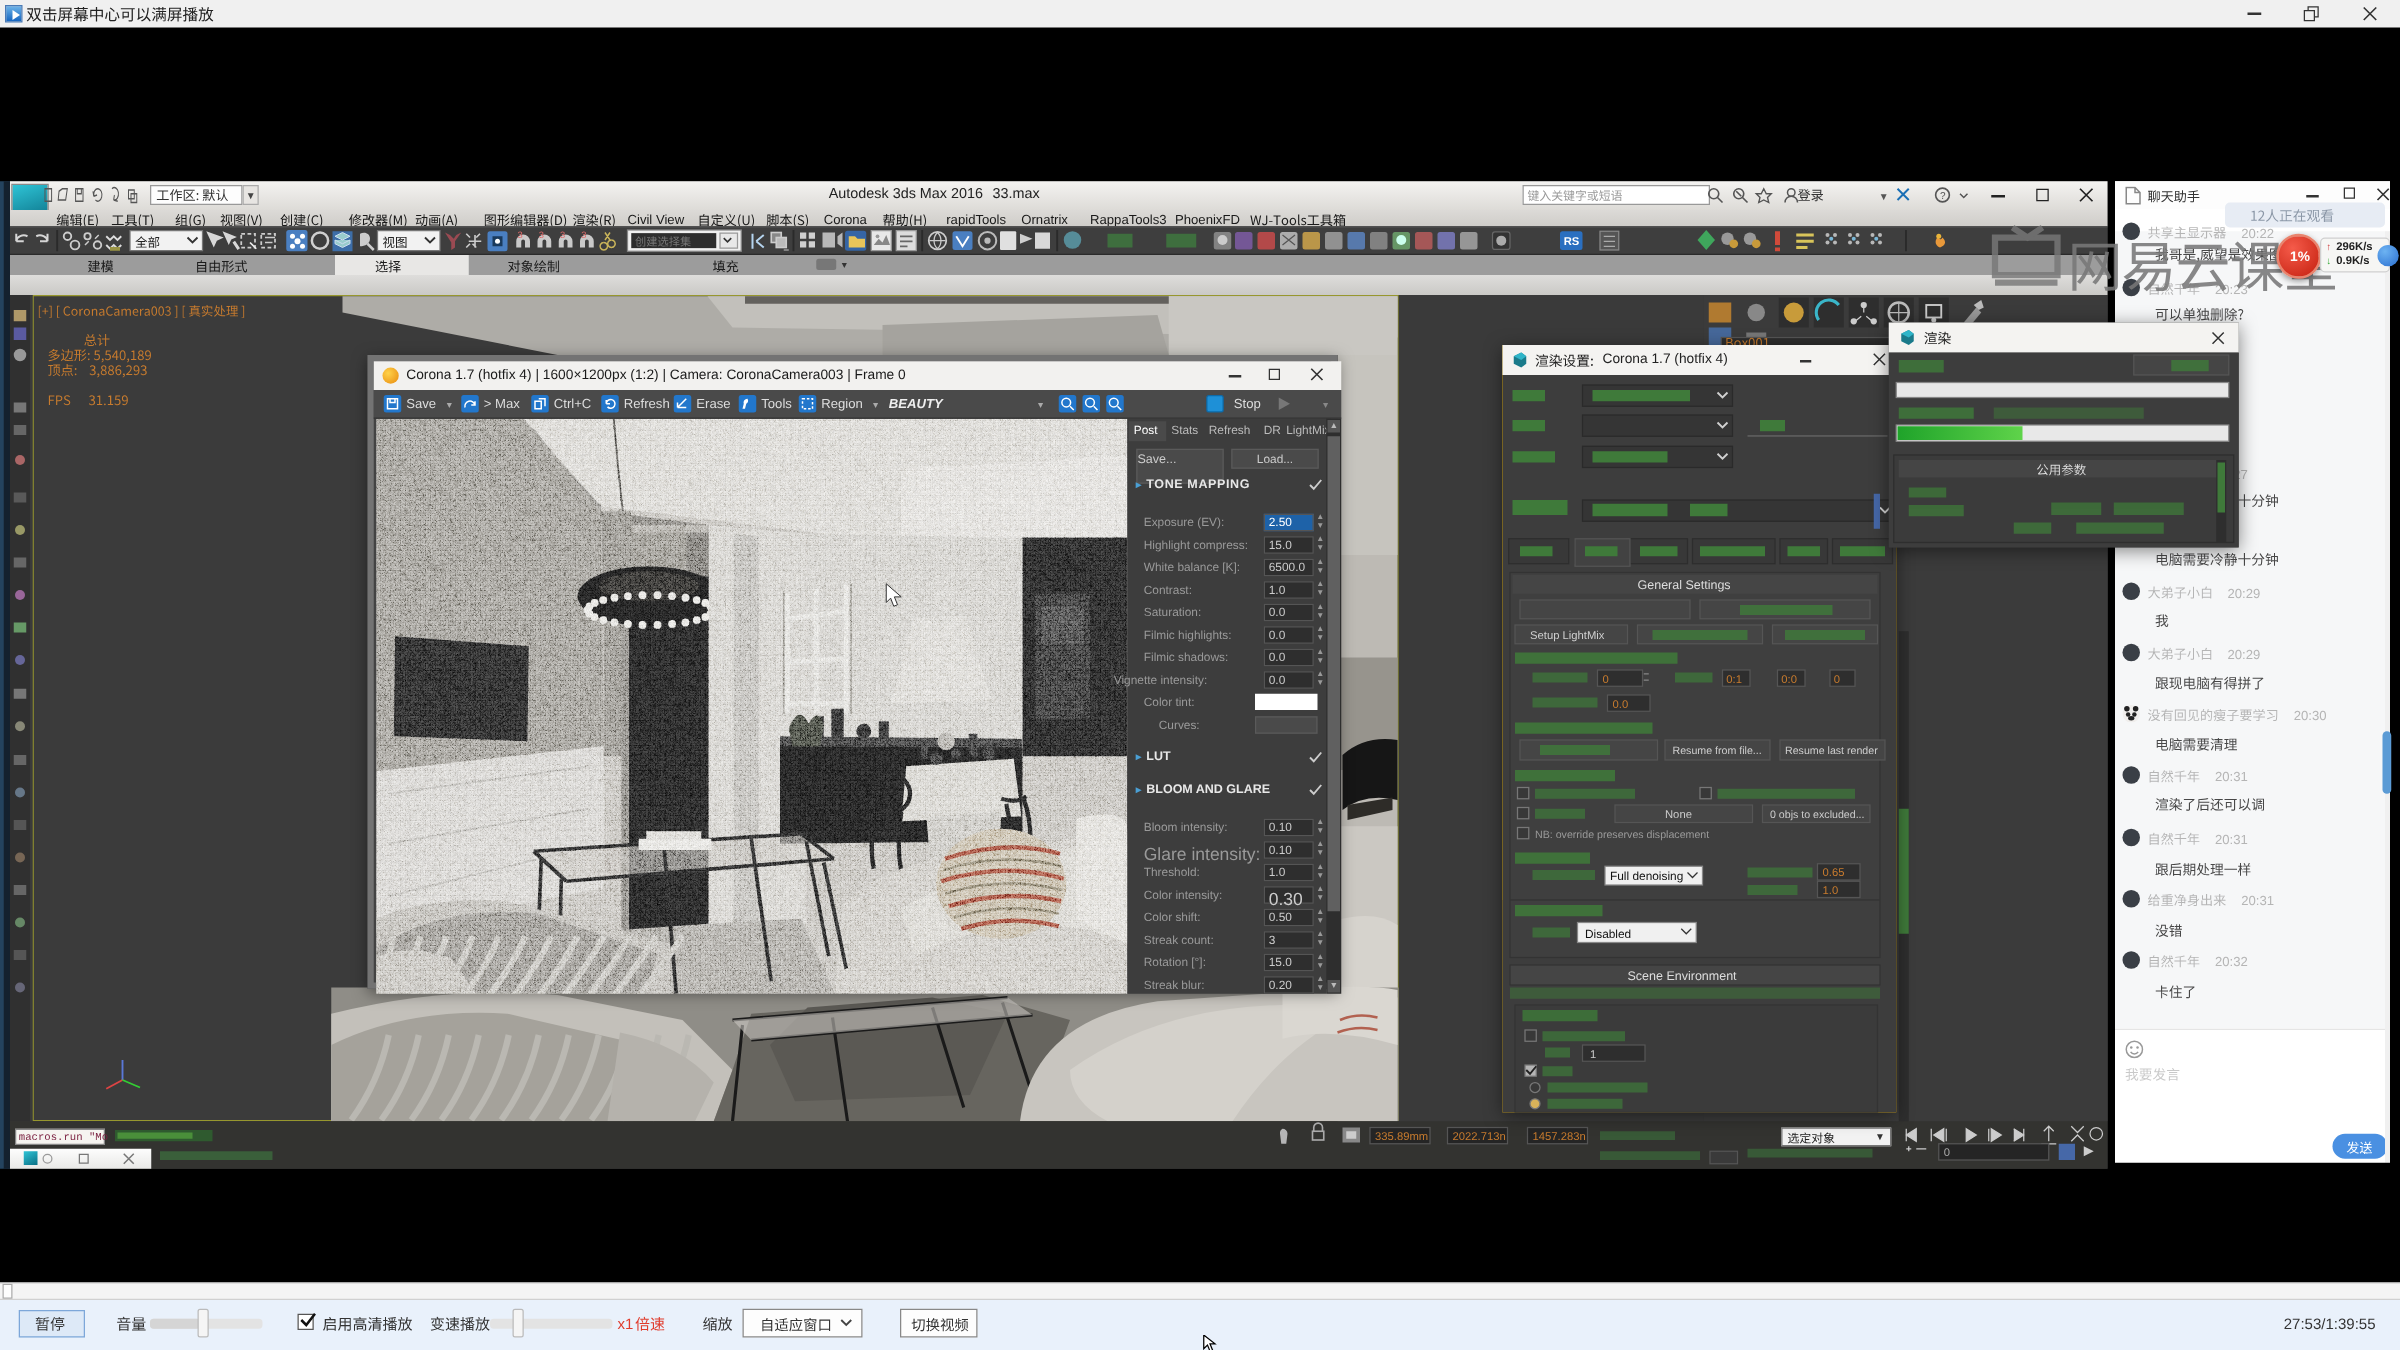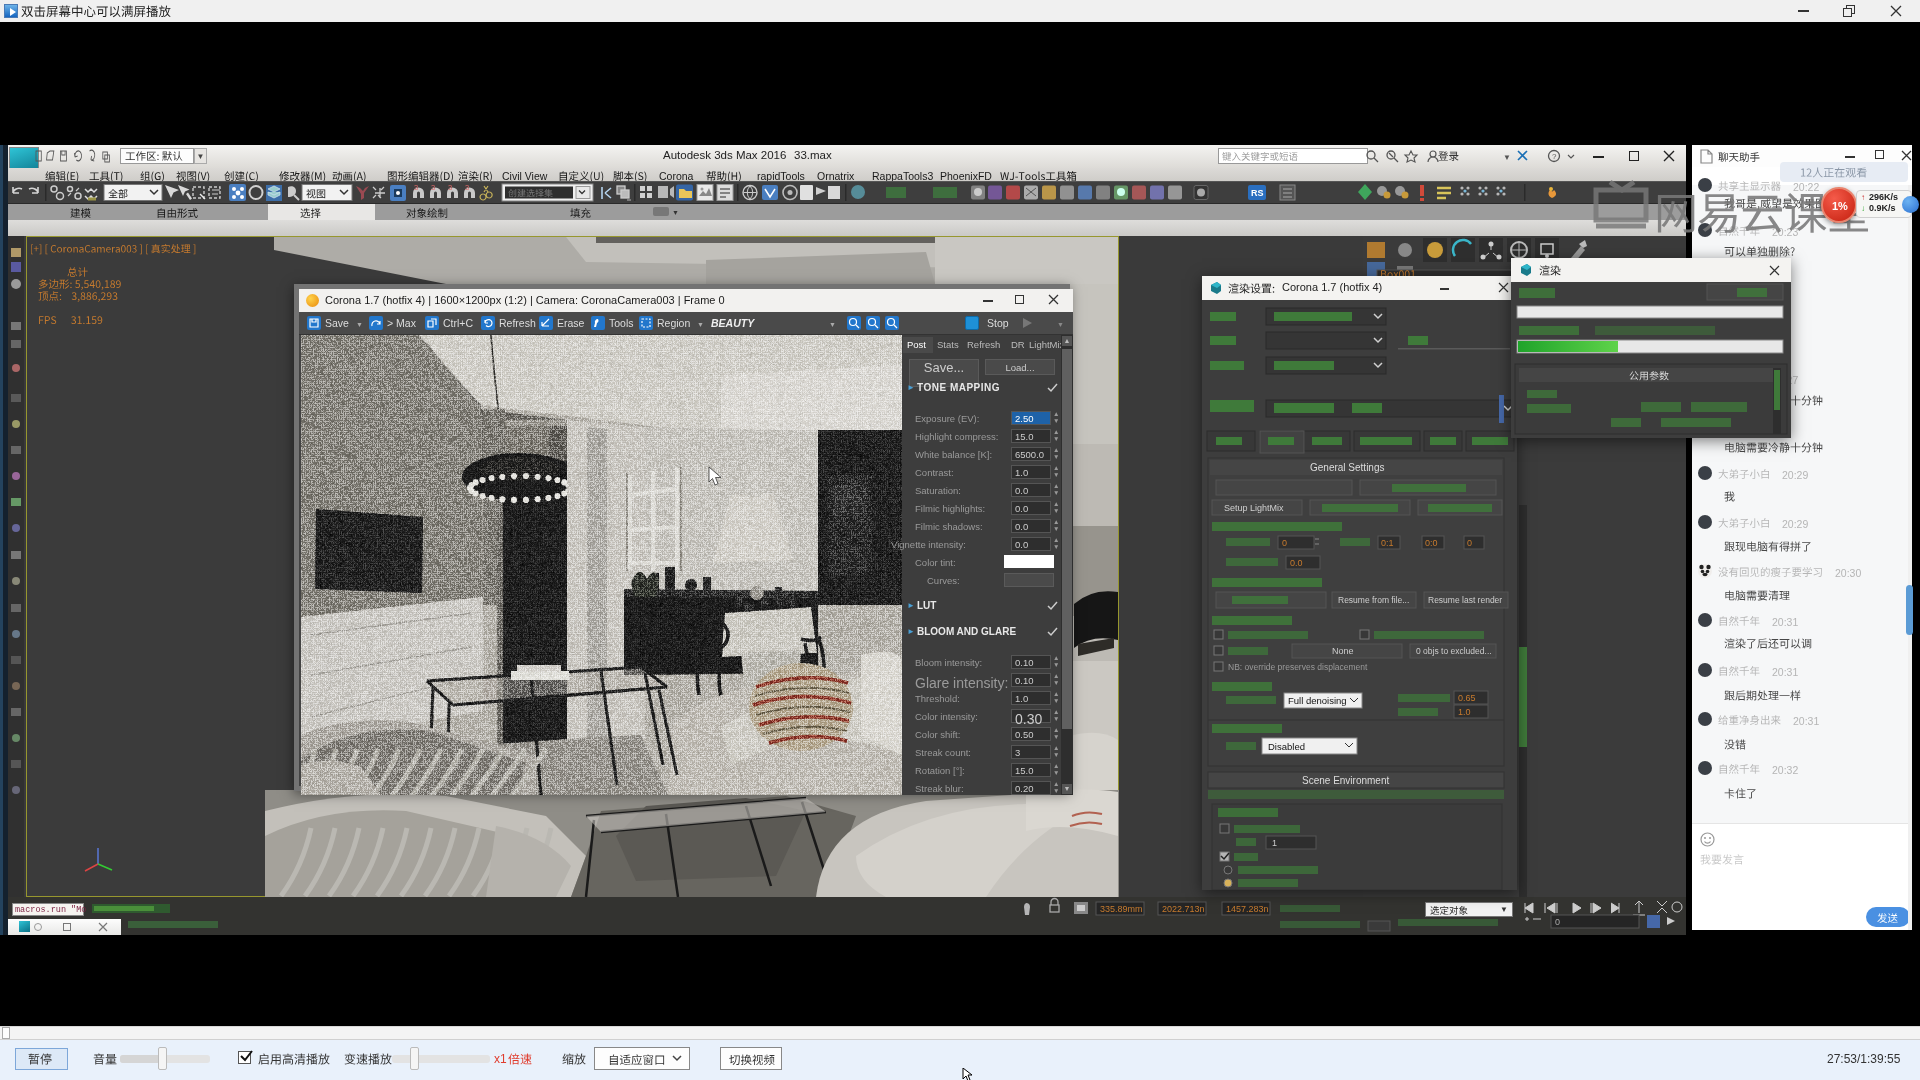--- a/index.html
+++ b/index.html
@@ -711,21 +711,21 @@
 <path d="M408 132 l0 15 3.5 -3.5 2.5 6.5 3 -1.2 -2.5 -6.3 5.5 0 z" fill="#fff" stroke="#333" stroke-width="0.8"></path>
 </svg>
 </div>
 <div class="abs" style="left:603px;top:46px;width:159px;height:460px;background:#3d3d3d"></div>
 <div class="abs" style="left:604px;top:48px;width:30px;height:16px;background:#4a4a4a"></div>
 <div class="abs" style="left:608px;top:50px;font-size:9.5px;color:#fff">Post</div>
 <div class="abs" style="left:638px;top:50px;font-size:9.5px;color:#bbb">Stats</div>
 <div class="abs" style="left:668px;top:50px;font-size:9.5px;color:#bbb">Refresh</div>
 <div class="abs" style="left:712px;top:50px;font-size:9.5px;color:#bbb">DR</div>
 <div class="abs" style="left:730px;top:50px;font-size:9.5px;color:#bbb">LightMix</div>
-<div class="abs" style="left:610px;top:70px;width:70px;height:28px;background:#4a4a4a;border:1px solid #5a5a5a;text-align:center;font-size:13px;color:#ccc;line-height:15px">Save...</div>
+<div class="abs" style="left:610px;top:70px;width:70px;height:28px;background:#4a4a4a;border:1px solid #5a5a5a;font-size:10px;color:#ccc;line-height:15px">Save...</div>
 <div class="abs" style="left:686px;top:70px;width:70px;height:16px;background:#4a4a4a;border:1px solid #5a5a5a;text-align:center;font-size:9.5px;color:#ccc;line-height:15px">Load...</div>
 <div class="abs" style="left:608px;top:94px;font-size:8px;color:#4a9fd4">►</div>
 <div class="abs" style="left:618px;top:93px;font-size:10px;font-weight:bold;color:#e8e8e8;letter-spacing:.5px">TONE MAPPING</div>
 <svg class="abs" style="left:748px;top:93px" width="11" height="11">
         <path d="M1 6 l3 3 6 -7" stroke="#ccc" stroke-width="1.5" fill="none"></path>
       </svg>
 <div class="abs" style="left:616px;top:124px;font-size:9.5px;color:#9a9a9a">Exposure (EV):</div>
 <div class="abs" style="left:712px;top:122px;width:40px;height:14px;background:#1e62a8;border:1px solid #555"></div>
 <div class="abs" style="left:716px;top:124px;font-size:9.5px;color:#fff">2.50</div>
 <div class="abs" style="left:754px;top:121px;font-size:6.5px;color:#999;line-height:7px">▲<br>▼</div>

